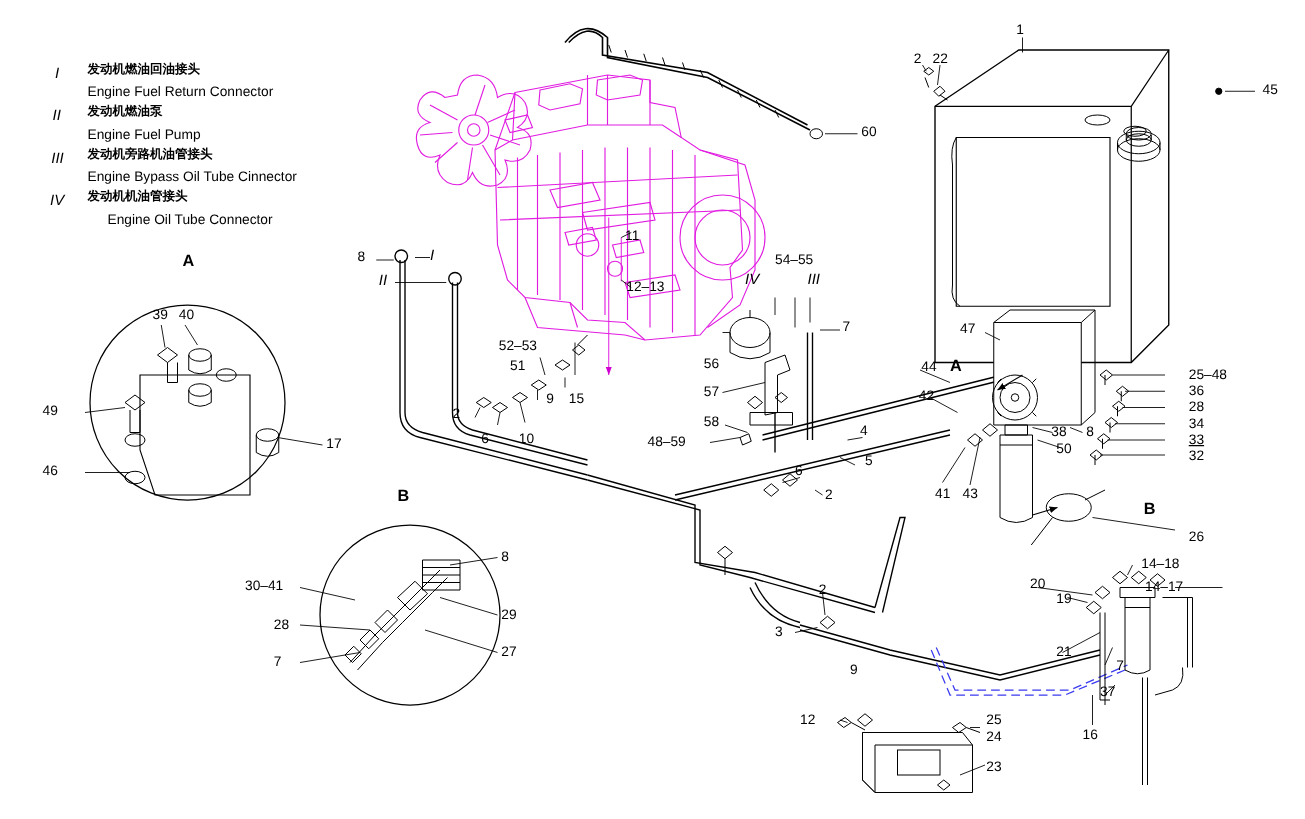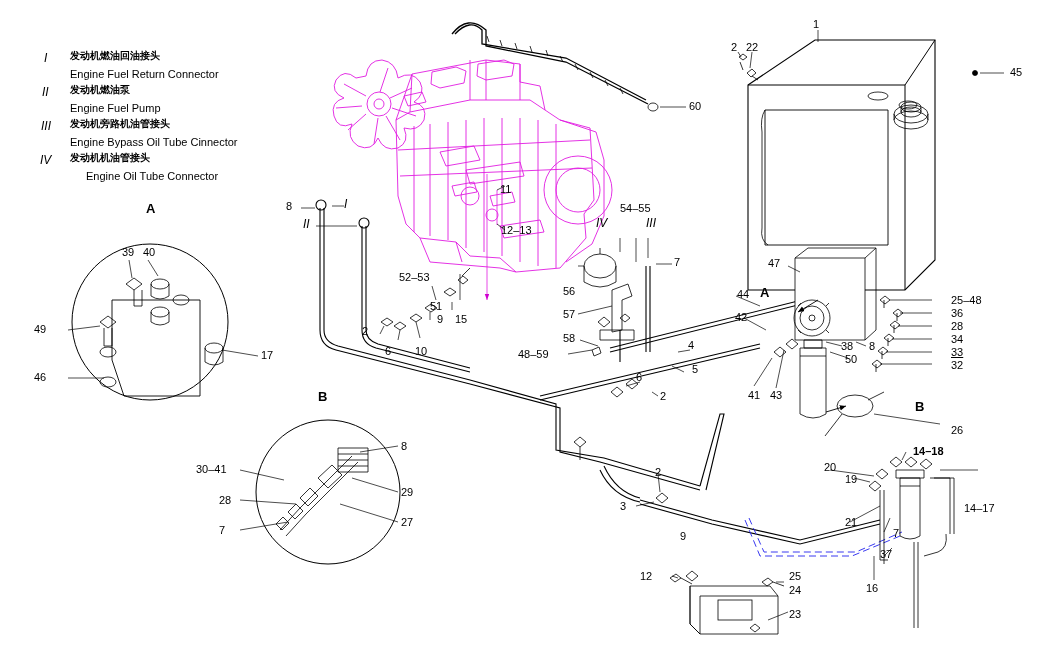--- a/index.html
+++ b/index.html
@@ -369,21 +369,21 @@
   <div class="lbl rom" style="left:344px;top:198px;">I</div>
   <div class="lbl rom" style="left:303px;top:218px;">II</div>
 
   <div class="lbl num" style="left:122px;top:246px;">39</div>
   <div class="lbl num" style="left:143px;top:246px;">40</div>
   <div class="lbl num" style="left:34px;top:323px;">49</div>
   <div class="lbl num" style="left:34px;top:371px;">46</div>
   <div class="lbl num" style="left:261px;top:349px;">17</div>
 
   <div class="lbl num" style="left:383px;top:271px;margin-left:16px;">52–53</div>
-  <div class="lbl num" style="left:430px;top:287px;margin-top:13px;">51</div>
+  <div class="lbl num" style="left:408px;top:287px;">51</div>
   <div class="lbl num" style="left:437px;top:313px;">9</div>
   <div class="lbl num" style="left:455px;top:313px;">15</div>
   <div class="lbl num" style="left:362px;top:325px;">2</div>
   <div class="lbl num" style="left:385px;top:345px;">6</div>
   <div class="lbl num" style="left:415px;top:345px;">10</div>
 
   <div class="lbl num" style="left:620px;top:202px;">54–55</div>
   <div class="lbl rom" style="left:596px;top:217px;">IV</div>
   <div class="lbl rom" style="left:646px;top:217px;">III</div>
   <div class="lbl num" style="left:674px;top:256px;">7</div>
@@ -425,20 +425,20 @@
   <div class="lbl num" style="left:620px;top:500px;">3</div>
   <div class="lbl num" style="left:655px;top:466px;">2</div>
   <div class="lbl num" style="left:680px;top:530px;">9</div>
   <div class="lbl num" style="left:640px;top:570px;">12</div>
   <div class="lbl num" style="left:789px;top:570px;">25</div>
   <div class="lbl num" style="left:789px;top:584px;">24</div>
   <div class="lbl num" style="left:789px;top:608px;">23</div>
 
   <div class="lbl num" style="left:824px;top:461px;">20</div>
   <div class="lbl num" style="left:845px;top:473px;">19</div>
-  <div class="lbl num" style="left:913px;top:445px;font-weight:bold;">14–18</div>
-  <div class="lbl num" style="left:964px;top:464px;margin-top:38px;">14–17</div>
+  <div class="lbl num" style="left:913px;top:445px;">14–18</div>
+  <div class="lbl num" style="left:916px;top:464px;">14–17</div>
   <div class="lbl num" style="left:845px;top:516px;">21</div>
   <div class="lbl num" style="left:893px;top:527px;">7</div>
   <div class="lbl num" style="left:880px;top:548px;">37</div>
   <div class="lbl num" style="left:866px;top:582px;">16</div>
 
 </div>
 
 </body></html>

